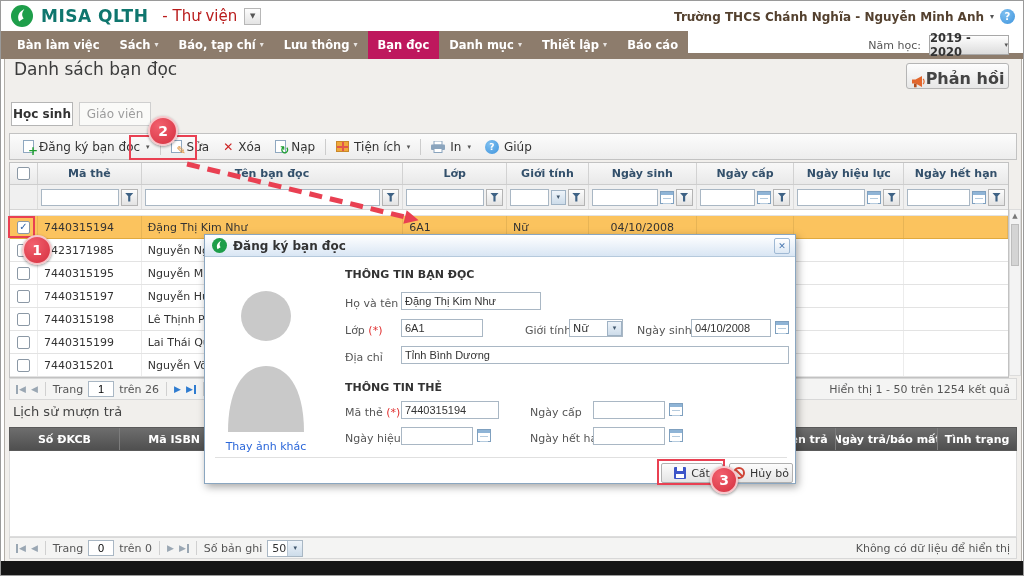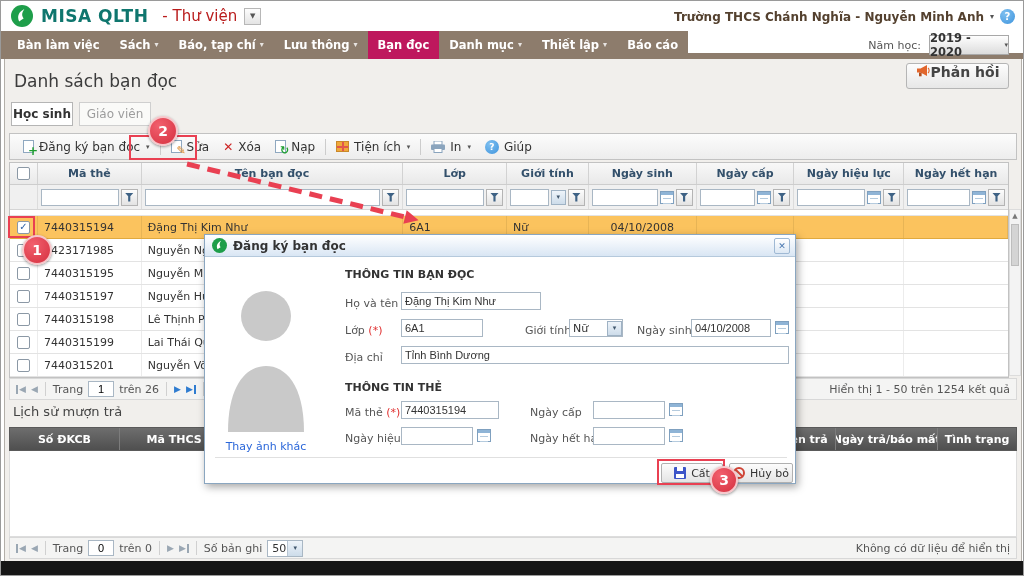--- a/index.html
+++ b/index.html
@@ -27,22 +27,22 @@
   .year-wrap { position:absolute; right:14px; top:4px; display:flex; align-items:center; gap:8px; }
   .year-label { font-size:11px; color:#555; }
   .year-select { width:80px; height:20px; border:1px solid #a8a8a8; background:linear-gradient(#fefefe,#dcdcdc); font-size:11.5px; font-weight:bold; color:#333; display:flex; align-items:center; justify-content:center; gap:10px; }
 
   
   .content-bg { position:absolute; left:4px; top:58px; width:1016px; height:504px; background:#f1efec; }
   .sideline-l { position:absolute; left:3px; top:58px; width:1px; height:504px; background:#b3afa9; }
   .sideline-r { position:absolute; left:1020px; top:58px; width:1px; height:504px; background:#b3afa9; }
   .bottom-black { position:absolute; left:0; bottom:0; width:1024px; height:14px; background:#161616; }
 
-  .page-title { position:absolute; left:13px; top:70px; font-size:17px; color:#3c3c3c; }
-  .feedback-btn { position:absolute; left:905px; top:62px; width:103px; height:26px; border:1px solid #b5b5b5; border-radius:3px; background:linear-gradient(#fdfdfd,#e7e7e7); display:flex; align-items:flex-start; justify-content:center; font-size:14px; font-weight:bold; color:#444; }
+  .page-title { position:absolute; left:13px; top:58px; font-size:17px; color:#3c3c3c; }
+  .feedback-btn { position:absolute; left:905px; top:62px; width:103px; height:26px; border:1px solid #b5b5b5; border-radius:3px; background:linear-gradient(#fdfdfd,#e7e7e7); display:flex; align-items:flex-end; justify-content:center; font-size:16px; font-weight:bold; color:#444; }
 
   .seg-tab { position:absolute; height:24px; display:flex; align-items:center; justify-content:center; font-size:12px; }
   .seg-students { left:10px; top:101px; width:62px; background:#fff; border:1px solid #b5b5b5; font-weight:bold; color:#333; }
   .seg-teachers { left:78px; top:101px; width:72px; background:#fafaf8; border:1px solid #cfcfcf; color:#9d9d9d; }
 
   
   .toolbar { position:absolute; left:8px; top:132px; width:1008px; height:27px; border:1px solid #c2c2c2; background:linear-gradient(#fcfcfc,#ededed); display:flex; align-items:center; padding-left:6px; }
   .titem { display:flex; align-items:center; gap:5px; padding:2px 7px; font-size:12px; color:#333; white-space:nowrap; }
   .tsep { width:1px; height:16px; background:#cccccc; margin:0 3px; }
   .caret { font-size:7px; color:#555; margin-left:1px; }
@@ -452,21 +452,21 @@
     <div class="mini-select">
       <span class="val">50</span>
       <span class="sb">▾</span>
     </div>
     <span class="pager-right">Hiển thị 1 - 50 trên 1254 kết quả</span>
   </div>
 
   <div class="hist-title">Lịch sử mượn trả</div>
   <div class="hist-head">
     <div class="hist-cell" style="width:110px;">Số ĐKCB</div>
-    <div class="hist-cell" style="width:110px;">Mã THCS</div>
+    <div class="hist-cell" style="width:110px;">Mã ISBN</div>
     <div class="hist-cell" style="width:562px;"></div>
     <div class="hist-cell" style="width:46px;justify-content:flex-start;">ẹn trả</div>
     <div class="hist-cell" style="width:102px;">Ngày trả/báo mất</div>
     <div class="hist-cell" style="width:78px;border-right:none;">Tình trạng</div>
   </div>
   <div class="hist-body"></div>
 
   <div class="pagerbar" style="top:536px;">
     <span class="pg-ico pg-first">◀</span>
     <span class="pg-ico">◀</span>

